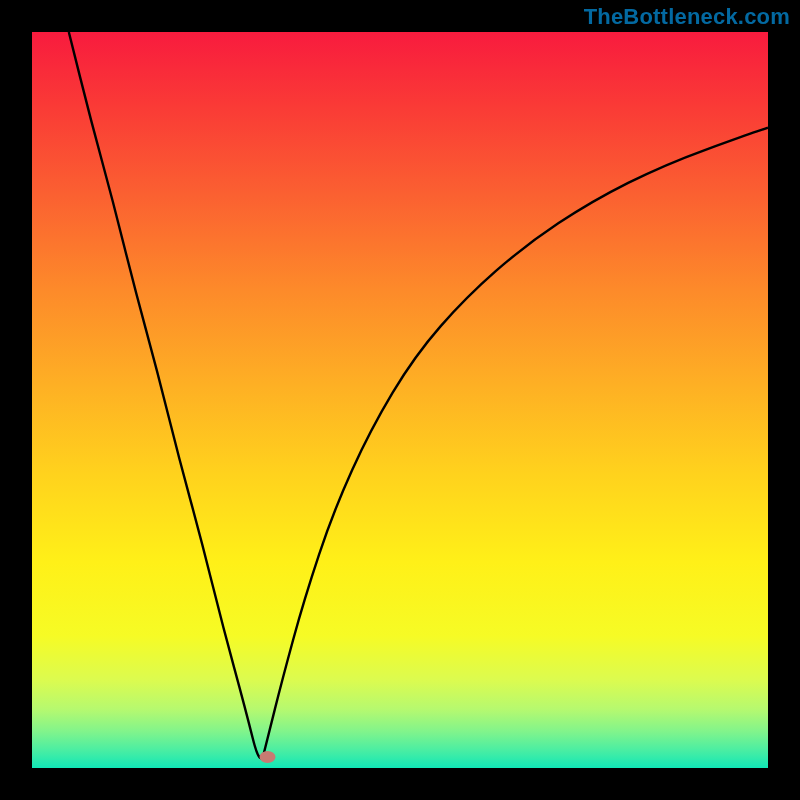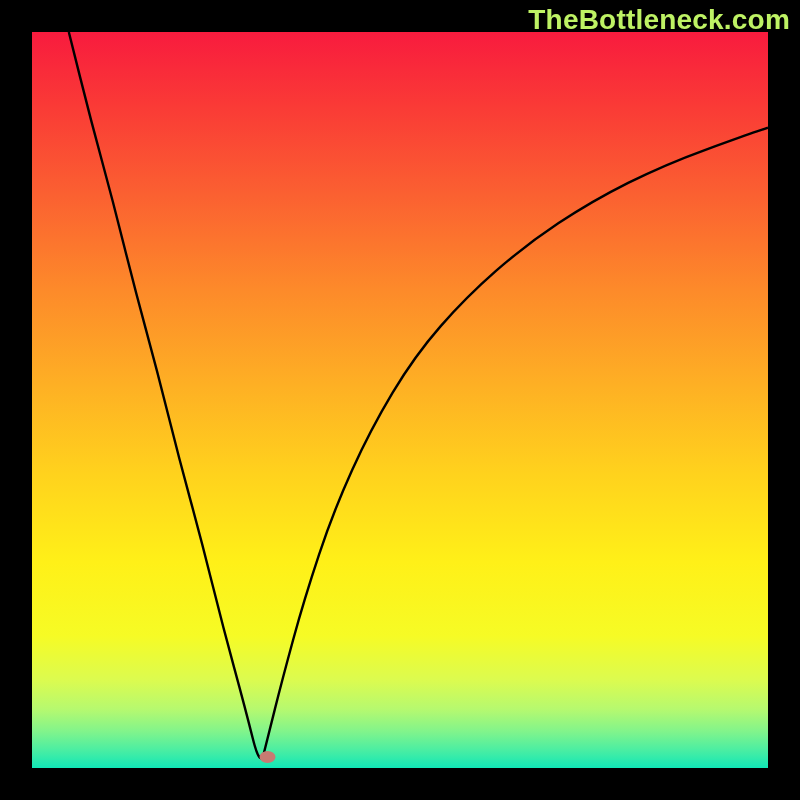--- a/index.html
+++ b/index.html
@@ -14,23 +14,23 @@
   .frame {
     position: relative;
     width: 800px;
     height: 800px;
     background: #000;
   }
   .watermark {
     position: absolute;
     top: 4px;
     right: 10px;
-    font-size: 28px;
+    font-size: 22px;
     font-weight: 600;
-    color: #bef264;
+    color: #0369a1;
     letter-spacing: 0.2px;
     z-index: 10;
   }
   svg.plot {
     position: absolute;
     left: 32px;
     top: 32px;
     width: 736px;
     height: 736px;
     display: block;

